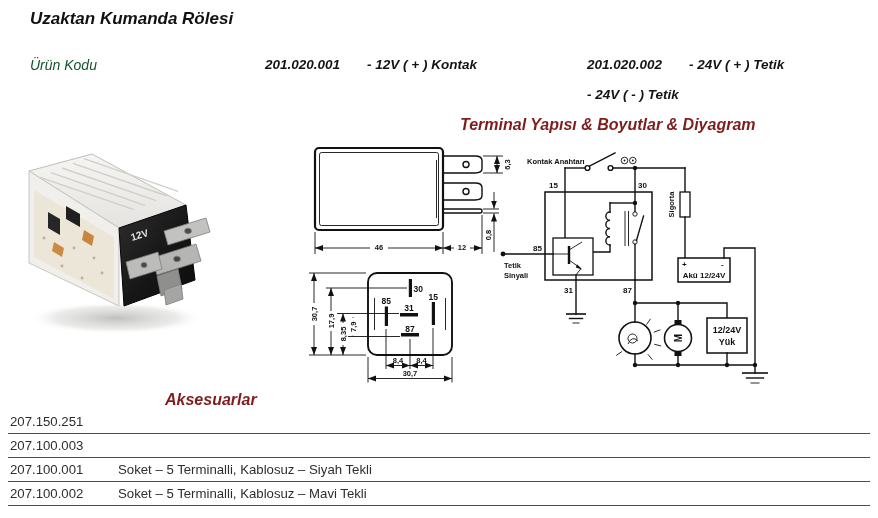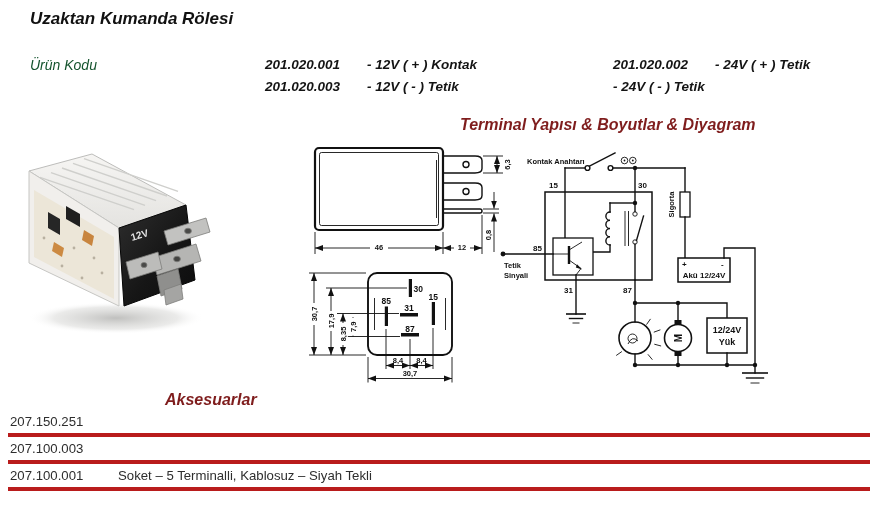--- a/index.html
+++ b/index.html
@@ -2,25 +2,25 @@
 <html><head>
 <meta charset="utf-8">
 <style>
   html,body{margin:0;padding:0;background:#fff}
   .page{position:relative;width:878px;height:518px;background:#fff;overflow:hidden;
         font-family:"Liberation Sans",sans-serif;color:#1a1a1a}
   .abs{position:absolute}
   .t-title{font:italic 700 17px "Liberation Sans",sans-serif;color:#111}
   .t-label{font:italic 400 14px "Liberation Sans",sans-serif;color:#14532d}
   .t-h2{font:italic 700 16px "Liberation Sans",sans-serif;color:#7f1d1d}
-  .codes{display:flex;flex-direction:column;gap:3px}
+  .codes{display:flex;flex-direction:column;gap:11px}
   .code-row{display:flex;font:italic 700 13.5px "Liberation Sans",sans-serif;color:#141414;line-height:19px}
   .code-row .code{width:102px}
   .acc-table{position:absolute;left:8px;top:410px;width:862px}
-  .acc-row{display:flex;align-items:center;height:23px;border-bottom:4px solid #b91c1c;
+  .acc-row{display:flex;align-items:center;height:23px;border-bottom:1px solid #b91c1c;
            font:400 13.2px "Liberation Sans",sans-serif;color:#2e2e2e}
   .acc-row .acc-code{width:108px;padding-left:2px}
   .acc-row .acc-desc{flex:1}
   
   .ln{fill:none;stroke:#111;stroke-width:1.4;stroke-linecap:square}
   .lt{fill:none;stroke:#111;stroke-width:1.6}
   .thin{fill:none;stroke:#111;stroke-width:0.9}
   .dl{font:700 7.5px "Liberation Sans",sans-serif;fill:#111}
   .pl{font:700 8.5px "Liberation Sans",sans-serif;fill:#111}
   .cl{font:700 7.5px "Liberation Sans",sans-serif;fill:#111}
@@ -35,27 +35,23 @@
 <div class="page">
 
   <div class="abs t-title" style="left:30px;top:9px">Uzaktan Kumanda Rölesi</div>
   <div class="abs t-label" style="left:30px;top:57px">Ürün Kodu</div>
 
   <div class="abs codes" style="left:265px;top:55px">
     <div class="code-row">
       <span class="code">201.020.001</span>
       <span>- 12V ( + ) Kontak</span>
     </div>
-    <div class="code-row">
-      <span class="code">201.020.003</span>
-      <span>- 12V ( - ) Tetik</span>
-    </div>
   </div>
 
-  <div class="abs codes" style="left:613px;top:55px">
+  <div class="abs codes" style="left:587px;top:55px">
     <div class="code-row">
       <span class="code">201.020.002</span>
       <span>- 24V ( + ) Tetik</span>
     </div>
     <div class="code-row">
       <span>- 24V ( - ) Tetik</span>
     </div>
   </div>
 
   <div class="abs t-h2" style="left:460px;top:116px">Terminal Yapısı &amp; Boyutlar &amp; Diyagram</div>
@@ -360,15 +356,19 @@
     <div class="acc-row">
       <span class="acc-code">207.150.251</span>
     </div>
     <div class="acc-row">
       <span class="acc-code">207.100.003</span>
     </div>
     <div class="acc-row">
       <span class="acc-code">207.100.001</span>
       <span class="acc-desc">Soket – 5 Terminalli, Kablosuz – Siyah Tekli</span>
     </div>
+    <div class="acc-row">
+      <span class="acc-code">207.100.002</span>
+      <span class="acc-desc">Soket – 5 Terminalli, Kablosuz – Mavi Tekli</span>
+    </div>
   </div>
 
 </div>
 
 </body></html>

